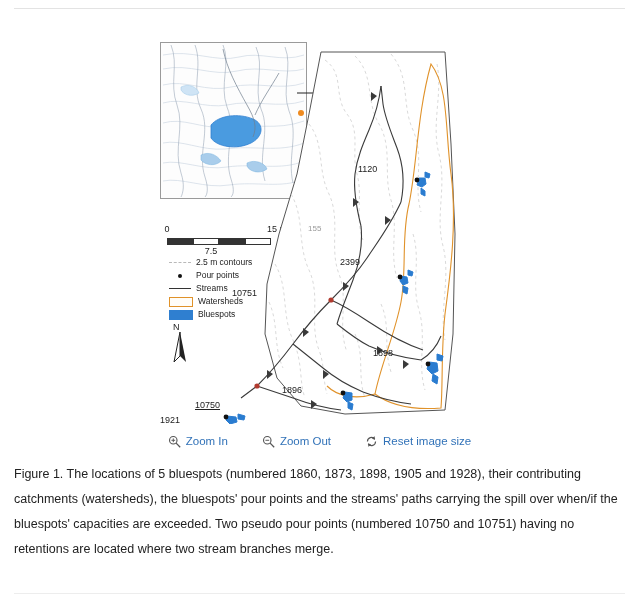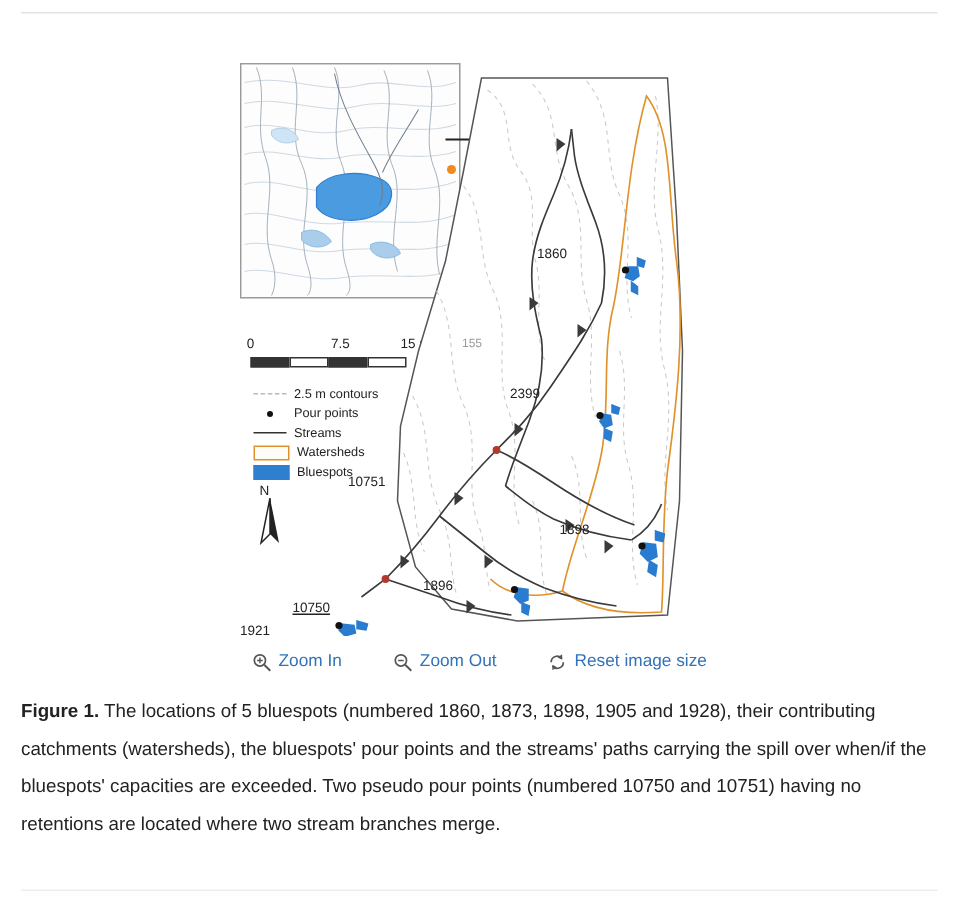--- a/index.html
+++ b/index.html
@@ -213,21 +213,21 @@
   
   .caption {
     position: absolute;
     left: 14px;
     top: 462px;
     width: 610px;
     font-size: 12.5px;
     line-height: 25px;
     color: #222222;
   }
-  .caption .cap-label { font-weight: bold; }
+  .caption .cap-label { font-weight: normal; }
   .bottom-rule {
     position: absolute;
     left: 14px;
     right: 14px;
     bottom: 6px;
     height: 1px;
     background: #ededed;
   }
 </style>
 </head>
@@ -280,21 +280,21 @@
       </svg>
 
       <div class="scalebar">
         <div class="ticks">
           <div class="seg dark" style="left:0px;width:26px;"></div>
           <div class="seg light" style="left:26px;width:26px;"></div>
           <div class="seg dark" style="left:52px;width:26px;"></div>
           <div class="seg light" style="left:78px;width:26px;"></div>
         </div>
         <div class="lbl" style="left:0px;">0</div>
-        <div class="lbl" style="left:60px;">7.5</div>
+        <div class="lbl" style="left:44px;margin-top:22px;">7.5</div>
         <div class="lbl" style="left:110px;">15 m</div>
       </div>
 
       <div class="legend">
         <div class="legend-row">
           <span class="legend-key key-contour"></span>
           <span>2.5 m contours</span>
         </div>
         <div class="legend-row">
           <span class="legend-key key-pour"></span>
@@ -398,23 +398,23 @@
           <circle cx="212" cy="146" r="2.4" fill="#111"></circle>
           <circle cx="195" cy="243" r="2.4" fill="#111"></circle>
           <circle cx="223" cy="330" r="2.4" fill="#111"></circle>
           <circle cx="138" cy="359" r="2.4" fill="#111"></circle>
           <circle cx="21" cy="383" r="2.4" fill="#111"></circle>
           <circle cx="126" cy="266" r="2.6" fill="#b03a2e"></circle>
           <circle cx="52" cy="352" r="2.6" fill="#b03a2e"></circle>
         </g>
       </svg>
 
-      <div class="maplabel" style="left:203px;top:140px;">1860</div>
+      <div class="maplabel" style="left:203px;top:140px;">1120</div>
       <div class="maplabel" style="left:185px;top:233px;">2399</div>
-      <div class="maplabel" style="left:77px;top:292px;">10751</div>
+      <div class="maplabel" style="left:77px;top:264px;">10751</div>
       <div class="maplabel" style="left:218px;top:324px;">1898</div>
       <div class="maplabel" style="left:127px;top:361px;">1896</div>
       <div class="maplabel" style="left:40px;top:376px;text-decoration:underline;">10750</div>
       <div class="maplabel" style="left:5px;top:391px;">1921</div>
       <div class="maplabel" style="left:153px;top:200px;color:#9a9a9a;font-size:8px;">155</div>
 
     </div>
   </div>
 
   <div class="toolbar">

